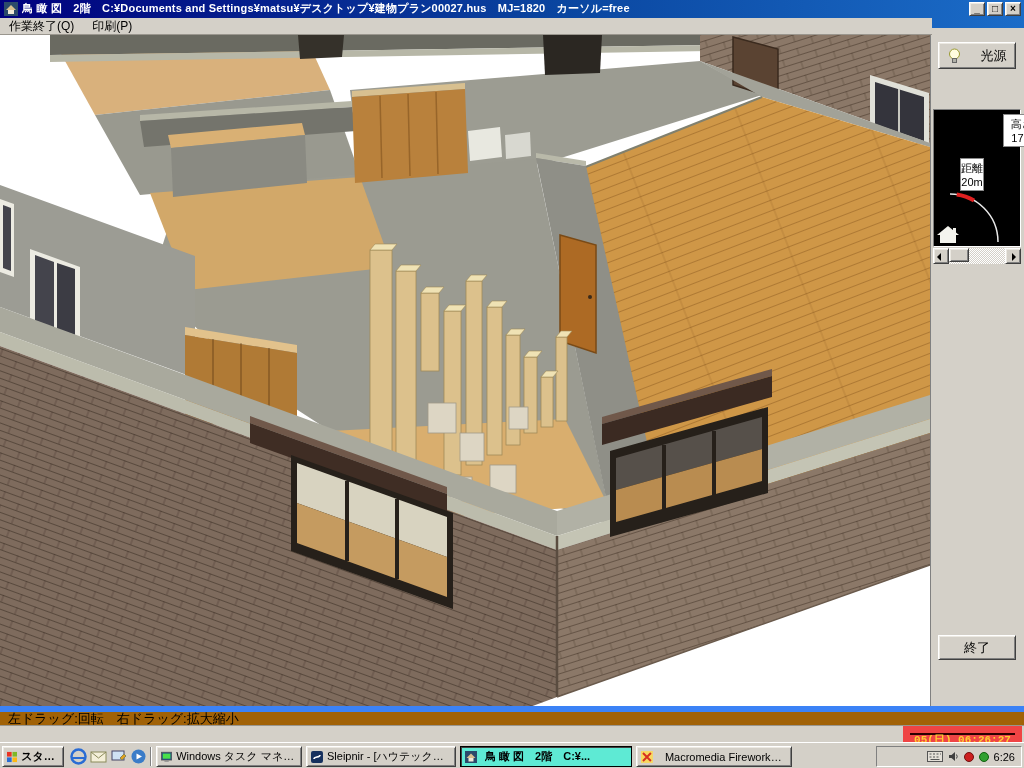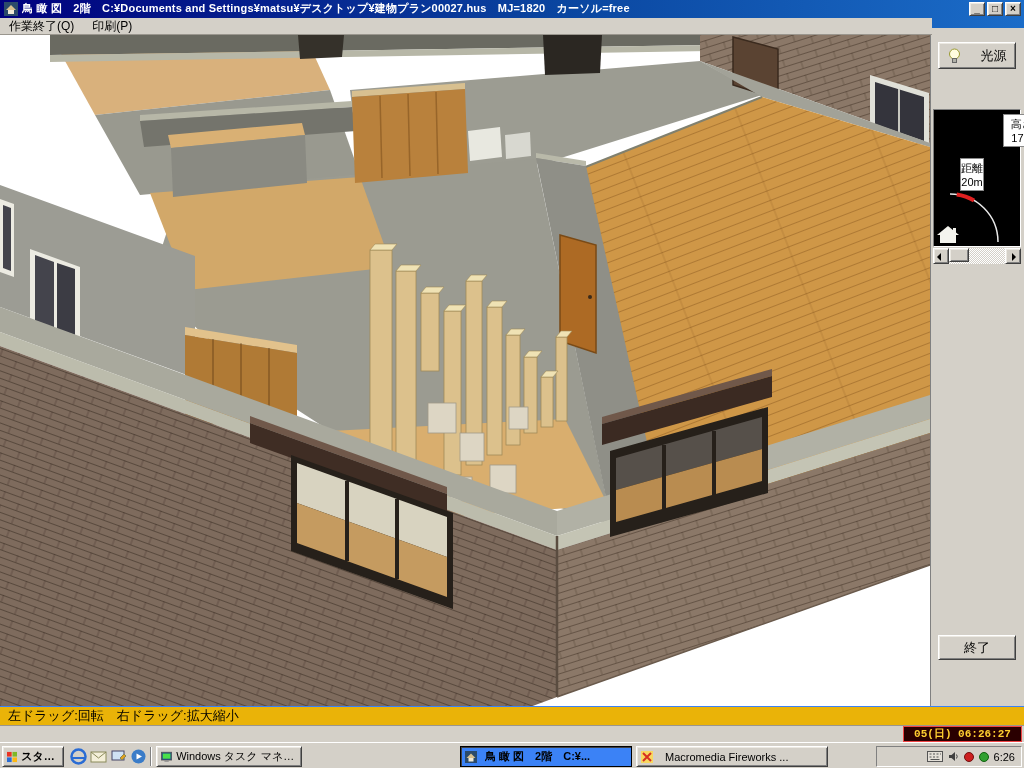--- a/index.html
+++ b/index.html
@@ -41,34 +41,34 @@
   .hscroll { position:absolute; left:2px; top:213px; width:88px; height:16px; display:flex; }
   .sb-btn { width:16px; height:16px; position:relative; flex:0 0 auto; }
   .tri-left, .tri-right { position:absolute; top:4px; width:0; height:0; border:4px solid transparent; }
   .tri-left  { left:3px;  border-right-color:#000; border-left-width:0; }
   .tri-right { left:6px;  border-left-color:#000;  border-right-width:0; }
   .sb-track { flex:1; background:repeating-conic-gradient(#fff 0 25%,#d4d0c8 0 50%) 0 0/2px 2px; position:relative; }
   .sb-thumb { position:absolute; left:0; top:0; width:20px; height:14px; }
   .btn-exit { position:absolute; left:7px; top:600px; width:78px; height:25px;
     font-family:inherit; font-size:13px; }
   
-  .statusbar { position:absolute; left:0; top:706px; width:1024px; height:20px; background:#eab308;
-    border-top:1px solid #3b82f6; border-bottom:1px solid #9a968e; font-size:13px;
+  .statusbar { position:absolute; left:0; top:706px; width:1024px; height:20px; background:#a16207;
+    border-top:6px solid #3b82f6; border-bottom:1px solid #9a968e; font-size:13px;
     display:flex; align-items:center; padding-left:8px; }
   .substrip { position:absolute; left:0; top:726px; width:1024px; height:16px; background:#d4d0c8; }
   .desk-clock { position:absolute; left:903px; top:726px; width:119px; height:16px;
-    background:#2a0000; border:1px solid #ef4444; color:#ffce30; font-family:"Liberation Mono","DejaVu Sans Mono",monospace;
+    background:#2a0000; border:7px solid #ef4444; color:#ffce30; font-family:"Liberation Mono","DejaVu Sans Mono",monospace;
     font-size:11px; font-weight:bold; text-align:center; line-height:14px; }
   
   .taskbar { position:absolute; left:0; top:742px; width:1024px; height:26px; background:#d4d0c8;
     border-top:1px solid #fff; }
   .tb-btn { position:absolute; top:3px; height:21px; display:flex; align-items:center; gap:4px;
     padding:0 4px; font-size:11px; white-space:nowrap; overflow:hidden; font-family:inherit; }
   .tb-btn span.lbl { overflow:hidden; text-overflow:ellipsis; }
-  .tb-active { background:#3b82f6; border-color:#808080 #fff #fff #808080;
+  .tb-active { background:#5eead4; border-color:#808080 #fff #fff #808080;
     box-shadow:inset 1px 1px 0 #404040; font-weight:bold;gap:8px; }
   .ql-icon { position:absolute; top:5px; width:17px; height:17px; }
   .tb-sep { position:absolute; top:4px; width:2px; height:19px; border-left:1px solid #808080; border-right:1px solid #fff; }
   .tray { position:absolute; left:876px; top:3px; width:146px; height:21px;
     border:1px solid; border-color:#808080 #fff #fff #808080;
     display:flex; align-items:center; justify-content:flex-end; gap:5px; padding:0 6px; }
   .tray-time { font-size:11px; }
 </style>
 </head>
 <body>
@@ -335,31 +335,38 @@
 
     <button class="tb-btn raised" style="left:156px; width:146px;">
       <svg width="13" height="12" viewBox="0 0 13 12">
         <rect x="0.5" y="0.5" width="12" height="9" fill="#1a4a8a" stroke="#555"></rect>
         <rect x="2" y="2" width="9" height="6" fill="#4ae04a"></rect>
         <rect x="4" y="10" width="5" height="1.5" fill="#888"></rect>
       </svg>
       <span class="lbl">Windows タスク マネージャ</span>
     </button>
 
+    <button class="tb-btn raised" style="left:306px; width:150px;">
+      <svg width="12" height="12" viewBox="0 0 12 12">
+        <rect width="12" height="12" rx="2" fill="#16305e"></rect>
+        <path d="M3 8 C3 5 9 7 9 4" fill="none" stroke="#fff" stroke-width="1.6"></path>
+      </svg>
+      <span class="lbl">Sleipnir - [ハウテックHP]</span>
+    </button>
 
     <button class="tb-btn tb-active" style="left:460px; width:172px; border:1px solid;">
       <svg width="12" height="12" viewBox="0 0 12 12">
         <rect width="12" height="12" fill="#2b4a6a"></rect>
         <path d="M1.5 7 L6 2.5 L10.5 7 Z" fill="#d8c090"></path>
         <rect x="3.5" y="7" width="5" height="3.5" fill="#f0ead8"></rect>
       </svg>
       <span class="lbl">鳥 瞰 図　2階　C:¥...</span>
     </button>
 
-    <button class="tb-btn raised" style="left:636px; width:192px;gap:12px;">
+    <button class="tb-btn raised" style="left:636px; width:156px;gap:12px;">
       <svg width="12" height="12" viewBox="0 0 12 12">
         <rect width="12" height="12" fill="#f8d860"></rect>
         <path d="M2 10 L10 2 M2 2 L10 10" stroke="#d83020" stroke-width="2"></path>
       </svg>
       <span class="lbl">Macromedia Fireworks ...</span>
     </button>
 
     <div class="tray">
       <svg width="16" height="11" viewBox="0 0 16 11">
         <rect x="0.5" y="0.5" width="15" height="10" fill="#e4e0d8" stroke="#555"></rect>

